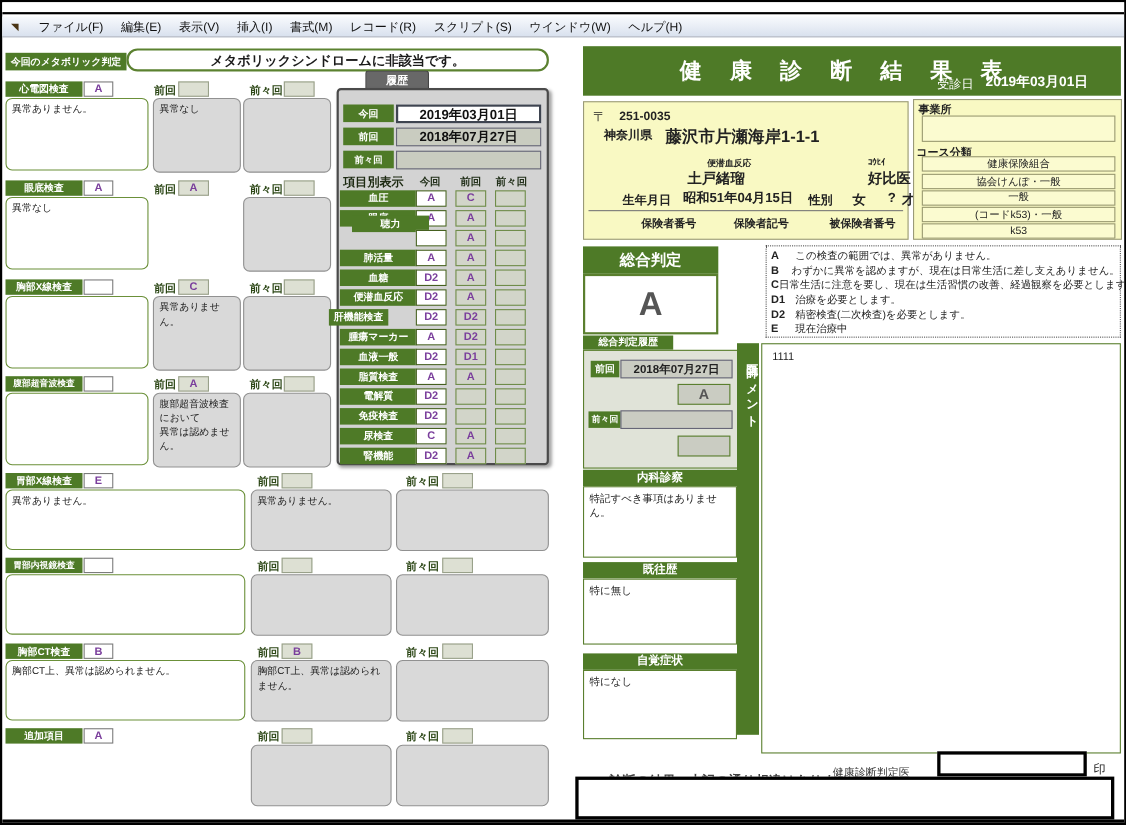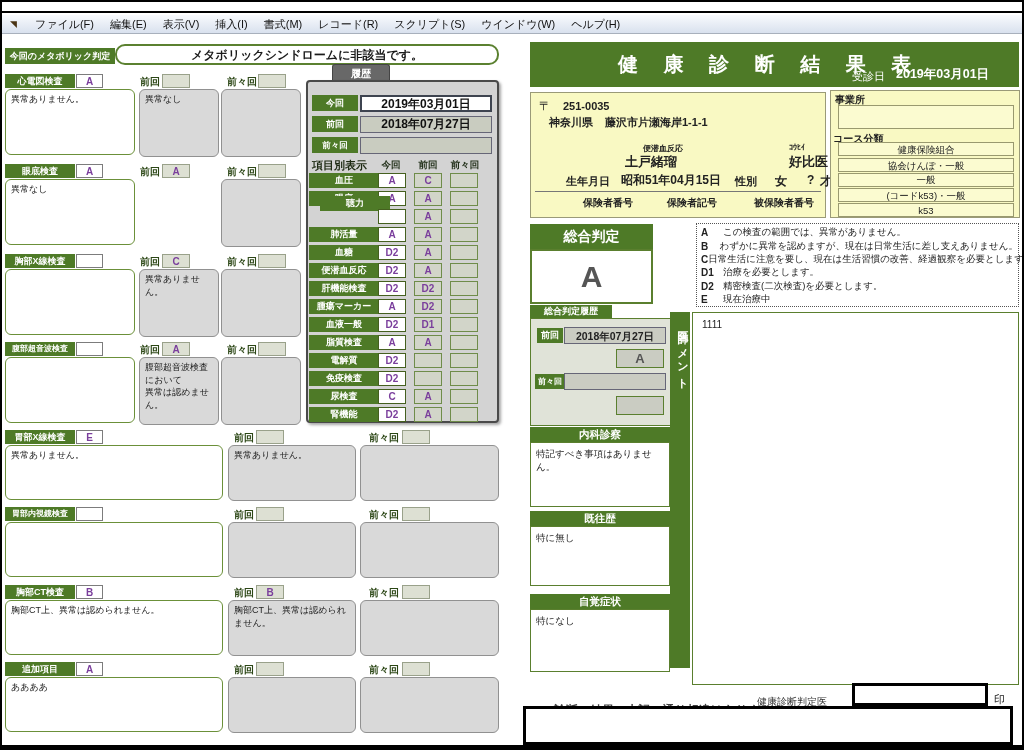--- a/index.html
+++ b/index.html
@@ -104,21 +104,21 @@
   <div class="rtitle">
     <span class="rtitle-text">健 康 診 断 結 果 表</span>
     <span class="visit-label">受診日</span>
     <span class="visit-date">2019年03月01日</span>
   </div>
 
   <div class="ypanel" style="left:528px;top:90px;width:296px;height:126px">
     <span class="pt" style="left:8px;top:5px;font-size:12px">〒</span>
     <span class="pt" style="left:32px;top:7px;font-weight:bold;font-size:11px">251-0035</span>
     <span class="pt" style="left:18px;top:22px;font-weight:bold;font-size:11px">神奈川県</span>
-    <span class="pt" style="left:74px;top:22px;font-weight:bold;font-size:11px">藤沢市片瀬海岸1-1-1</span>
+    <span class="pt" style="left:74px;top:22px;font-weight:bold;font-size:15px">藤沢市片瀬海岸1-1-1</span>
     <span class="pt" style="left:112px;top:50px;font-weight:bold;font-size:8px">便潜血反応</span>
     <span class="pt" style="left:94px;top:60px;font-weight:bold;font-size:13px">土戸緒瑠</span>
     <span class="pt" style="left:258px;top:50px;font-weight:bold;font-size:8px">ｺｳﾋｲ</span>
     <span class="pt" style="left:258px;top:60px;font-weight:bold;font-size:13px">好比医</span>
     <span class="pt" style="left:35px;top:81px;font-weight:bold;font-size:11px">生年月日</span>
     <span class="pt" style="left:90px;top:79px;font-weight:bold;font-size:12px">昭和51年04月15日</span>
     <span class="pt" style="left:204px;top:81px;font-weight:bold;font-size:11px">性別</span>
     <span class="pt" style="left:244px;top:80px;font-weight:bold;font-size:12px">女</span>
     <span class="pt" style="left:276px;top:80px;font-weight:bold;font-size:12px">?</span>
     <span class="pt" style="left:289px;top:80px;font-weight:bold;font-size:12px">才</span>
@@ -257,21 +257,20 @@
     <div class="gradebox prevg" style="left: 400px; top: 583px; width: 28px; height: 14px;"></div>
     <div class="textfield cur" style="left: 3px; top: 598px; width: 218px; height: 55px;">胸部CT上、異常は認められません。</div>
     <div class="textfield prevt" style="left: 226px; top: 598px; width: 128px; height: 56px;">胸部CT上、異常は認められません。</div>
     <div class="textfield prevt" style="left: 358px; top: 598px; width: 139px; height: 56px;"></div>
     <div class="badge" style="left: 3px; top: 660px; width: 70px; height: 14px; font-size: 9px;">追加項目</div>
     <div class="gradebox cur" style="left: 74px; top: 660px; width: 27px; height: 14px;">A</div>
     <div class="plabel" style="left: 232px; top: 661px;">前回</div>
     <div class="gradebox prevg" style="left: 254px; top: 660px; width: 28px; height: 14px;"></div>
     <div class="plabel" style="left: 367px; top: 661px;">前々回</div>
     <div class="gradebox prevg" style="left: 400px; top: 660px; width: 28px; height: 14px;"></div>
-    <div class="textfield cur" style="left: 3px; top: 675px; width: 218px; height: 55px;">ああああ</div>
     <div class="textfield prevt" style="left: 226px; top: 675px; width: 128px; height: 56px;"></div>
     <div class="textfield prevt" style="left: 358px; top: 675px; width: 139px; height: 56px;"></div>
     <div class="rowlabel" style="left: 307px; top: 171px; width: 70px; height: 15px;">血圧</div>
     <div class="cell cur" style="left: 376px; top: 171px;">A</div>
     <div class="cell prevc" style="left: 412px; top: 171px;">C</div>
     <div class="cell prevc" style="left: 448px; top: 171px;"></div>
     <div class="rowlabel" style="left: 307px; top: 189px; width: 70px; height: 15px;">眼底</div>
     <div class="cell cur" style="left: 376px; top: 189px;">A</div>
     <div class="cell prevc" style="left: 412px; top: 189px;">A</div>
     <div class="cell prevc" style="left: 448px; top: 189px;"></div>
@@ -284,21 +283,21 @@
     <div class="cell prevc" style="left: 412px; top: 225px;">A</div>
     <div class="cell prevc" style="left: 448px; top: 225px;"></div>
     <div class="rowlabel" style="left: 307px; top: 243px; width: 70px; height: 15px;">血糖</div>
     <div class="cell cur" style="left: 376px; top: 243px;">D2</div>
     <div class="cell prevc" style="left: 412px; top: 243px;">A</div>
     <div class="cell prevc" style="left: 448px; top: 243px;"></div>
     <div class="rowlabel" style="left: 307px; top: 261px; width: 70px; height: 15px;">便潜血反応</div>
     <div class="cell cur" style="left: 376px; top: 261px;">D2</div>
     <div class="cell prevc" style="left: 412px; top: 261px;">A</div>
     <div class="cell prevc" style="left: 448px; top: 261px;"></div>
-    <div class="rowlabel" style="left: 307px; top: 279px; width: 70px; height: 15px;">肝機能検査</div>
+    <div class="rowlabel" style="left: 297px; top: 279px; width: 54px; height: 15px;">肝機能検査</div>
     <div class="cell cur" style="left: 376px; top: 279px;">D2</div>
     <div class="cell prevc" style="left: 412px; top: 279px;">D2</div>
     <div class="cell prevc" style="left: 448px; top: 279px;"></div>
     <div class="rowlabel" style="left: 307px; top: 297px; width: 70px; height: 15px;">腫瘍マーカー</div>
     <div class="cell cur" style="left: 376px; top: 297px;">A</div>
     <div class="cell prevc" style="left: 412px; top: 297px;">D2</div>
     <div class="cell prevc" style="left: 448px; top: 297px;"></div>
     <div class="rowlabel" style="left: 307px; top: 315px; width: 70px; height: 15px;">血液一般</div>
     <div class="cell cur" style="left: 376px; top: 315px;">D2</div>
     <div class="cell prevc" style="left: 412px; top: 315px;">D1</div>

